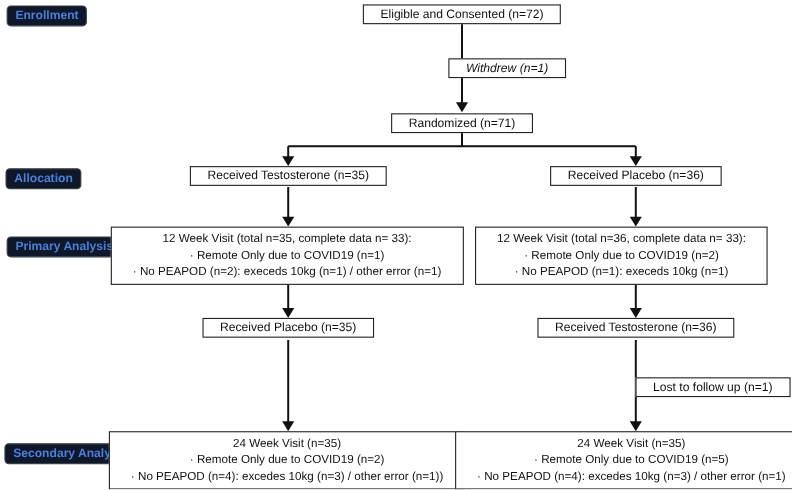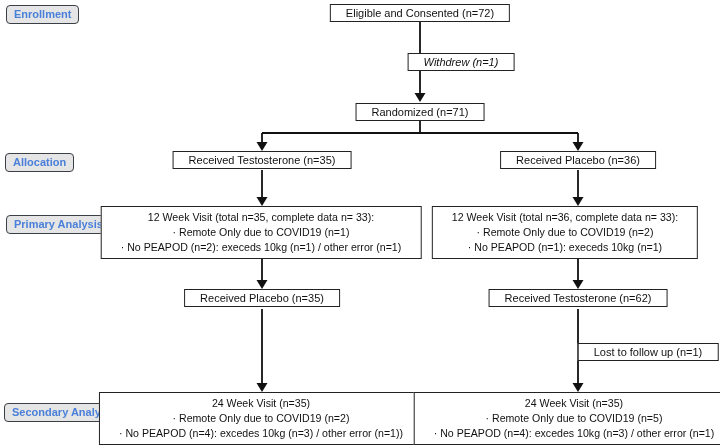--- a/index.html
+++ b/index.html
@@ -2,21 +2,21 @@
 <html><head>
 <meta charset="utf-8">
 <style>
   html,body { margin:0; padding:0; background:#fff; }
   .canvas {
     position:relative; width:720px; height:445px; background:#ffffff;
     font-family:"Liberation Sans", sans-serif; overflow:hidden;
   }
   .connectors { position:absolute; left:0; top:0; width:720px; height:445px; }
   .stage {
-    position:absolute; background:#e5e5e5; border:1.6px solid #3b4046;
+    position:absolute; background:#0f172a; border:1.6px solid #3b4046;
     border-radius:4px; color:#4a80d9; font-weight:bold; font-size:11px;
     padding:2px 7px; white-space:nowrap; line-height:13px;
   }
   .fbox {
     position:absolute; background:#ffffff; border:1.6px solid #222222;
     font-size:11px; color:#111111; white-space:nowrap; line-height:14px;
     padding:1px 15px; transform:translateX(-50%); text-align:center;
   }
   .fbox.multi { padding:3px 19px; line-height:15px; font-size:10.6px; }
   .fbox.multi div { white-space:nowrap; }
@@ -71,21 +71,21 @@
     <div>· Remote Only due to COVID19 (n=1)</div>
     <div>· No PEAPOD (n=2): execeds 10kg (n=1) / other error (n=1)</div>
   </div>
   <div class="fbox multi" style="left:565px; top:206px;">
     <div>12 Week Visit (total n=36, complete data n= 33):</div>
     <div>· Remote Only due to COVID19 (n=2)</div>
     <div>· No PEAPOD (n=1): execeds 10kg (n=1)</div>
   </div>
 
   <div class="fbox" style="left:262px; top:289px;">Received Placebo (n=35)</div>
-  <div class="fbox" style="left:578px; top:289px;">Received Testosterone (n=62)</div>
+  <div class="fbox" style="left:578px; top:289px;">Received Testosterone (n=36)</div>
 
   <div class="fbox" style="left:648px; top:343px;">Lost to follow up (n=1)</div>
 
   <div class="fbox multi" style="left:261px; top:392px;">
     <div>24 Week Visit (n=35)</div>
     <div>· Remote Only due to COVID19 (n=2)</div>
     <div>· No PEAPOD (n=4): excedes 10kg (n=3) / other error (n=1))</div>
   </div>
   <div class="fbox multi" style="left:574px; top:392px;">
     <div>24 Week Visit (n=35)</div>

